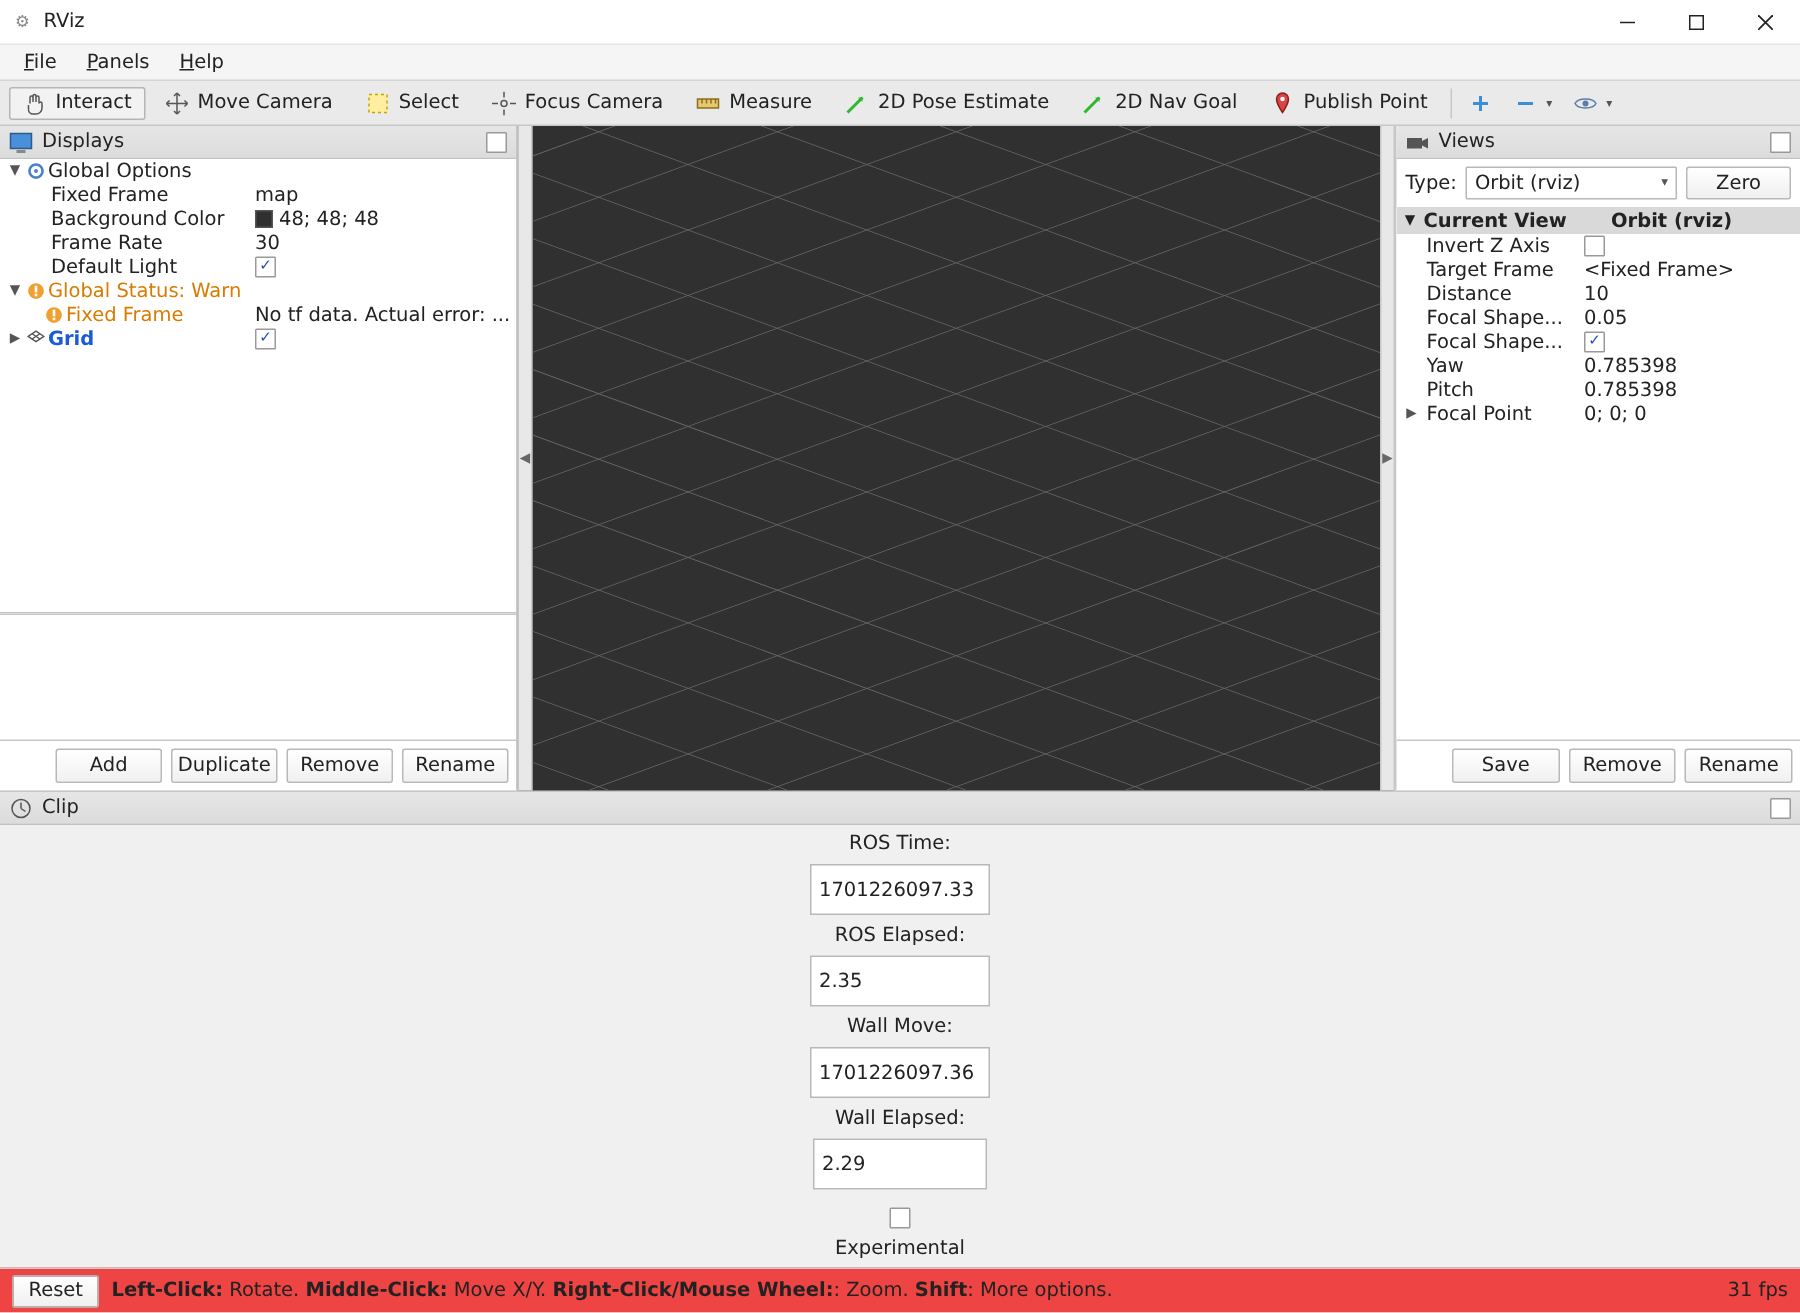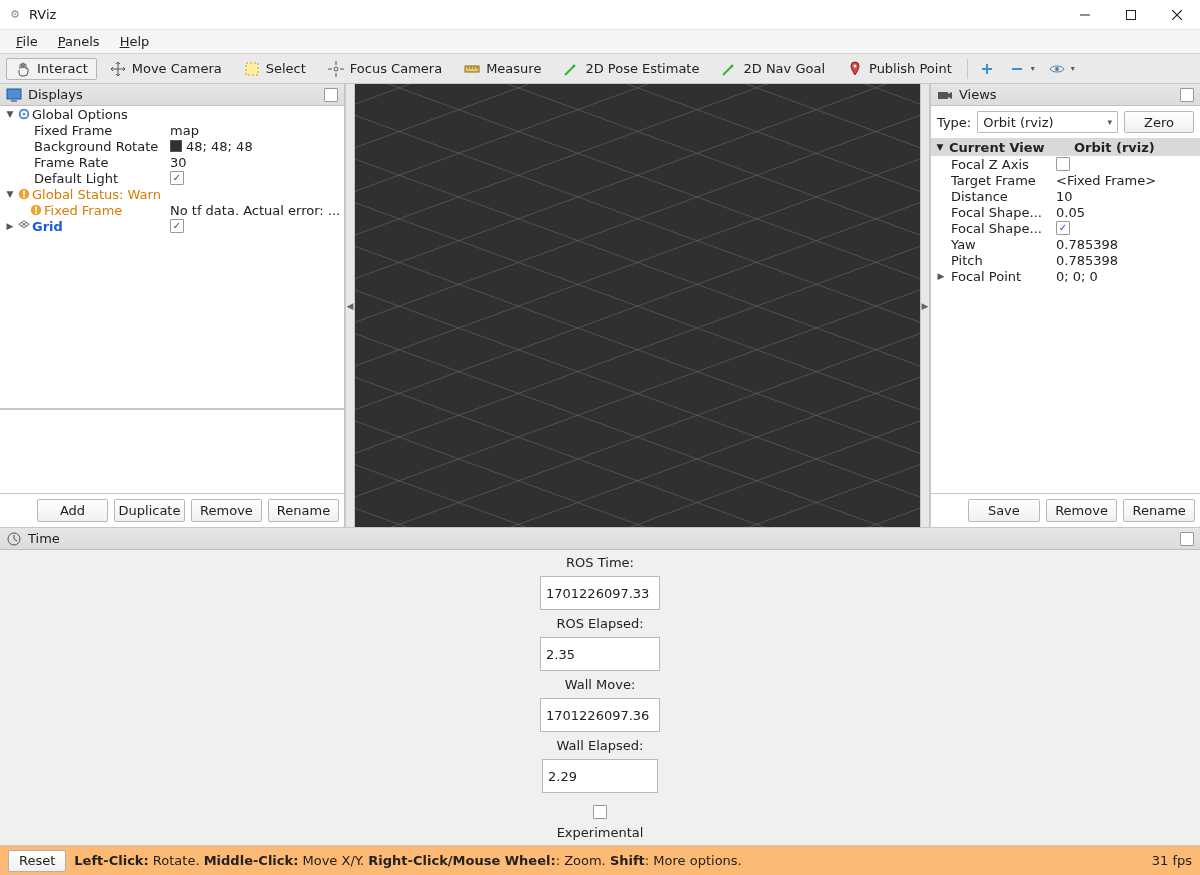--- a/index.html
+++ b/index.html
@@ -77,21 +77,21 @@
 .rt-row .c1 { width:105px; overflow:hidden; text-overflow:ellipsis; white-space:nowrap; }
 .rt-row .c2 { flex:1; display:flex; align-items:center; gap:4px; }
 
 
 .time-panel { border-top:1px solid #c7c7c7; background:#f0f0f0; }
 .time-row { display:flex; align-items:center; gap:6px; padding:5px 8px;flex-direction:column; }
 .time-row .lab { font-size:13px; }
 .time-row input.txt { height:22px; border:1px solid #b8b8b8; background:#fff; padding:16px 5px; font-size:13px; }
 
 
-.statusbar { height:30px; display:flex; align-items:center; padding:0 8px; background:#fdba74; border-top:1px solid #c7c7c7; gap:8px;text-align:center; }
+.statusbar { height:30px; display:flex; align-items:center; padding:0 8px; background:#ef4444; border-top:1px solid #c7c7c7; gap:8px;text-align:center; }
 .statusbar .reset { height:22px; padding:0 10px; border:1px solid #b0b0b0; background:linear-gradient(#fff,#f0f0f0); border-radius:2px; display:flex; align-items:center; }
 .statusbar .spacer { flex:1; }
 .hint b { font-weight:bold; }
 
 </style>
 </head>
 <body>
 
 <div class="titlebar">
   <div class="app-icon">⚙</div>
@@ -254,21 +254,21 @@
               <circle cx="8" cy="8" r="1.5" fill="#4a82c9"></circle>
             </svg>
           </span>
         <span class="lbl">Global Options</span>
       </div>
       <div class="tree-row ind-2b">
         <span class="lbl">Fixed Frame</span>
         <span class="val">map</span>
       </div>
       <div class="tree-row ind-2b">
-        <span class="lbl">Background Rotate</span>
+        <span class="lbl">Background Color</span>
         <span class="val">
             <span class="swatch"></span>
             <span>48; 48; 48</span>
           </span>
       </div>
       <div class="tree-row ind-2b">
         <span class="lbl">Frame Rate</span>
         <span class="val">30</span>
       </div>
       <div class="tree-row ind-2b">
@@ -427,21 +427,21 @@
         </div>
     </div>
     <div class="tree" style="flex:1;">
       <div class="rt-head">
         <span style="width:18px;text-align:center;font-size:9px;font-weight:normal;">▼</span>
         <span class="c1" style="padding-left:0;">Current View</span>
         <span>Orbit (rviz)</span>
       </div>
       <div class="rt-row">
           <span class="c0"></span>
-          <span class="c1">Focal Z Axis</span>
+          <span class="c1">Invert Z Axis</span>
           <span class="c2">
             <span class="chk-box"></span>
           </span>
         </div>
       <div class="rt-row">
           <span class="c0"></span>
           <span class="c1">Target Frame</span>
           <span class="c2">&lt;Fixed Frame&gt;</span>
         </div>
       <div class="rt-row">
@@ -493,21 +493,21 @@
 
 <div class="time-panel">
   <div class="panel-head">
     <span class="tool-ico">
         <svg viewBox="0 0 16 16">
           <circle cx="8" cy="8" r="6" fill="none" stroke="#555"></circle>
           <line x1="8" y1="8" x2="8" y2="4" stroke="#555"></line>
           <line x1="8" y1="8" x2="11" y2="10" stroke="#555"></line>
         </svg>
       </span>
-    <span>Time</span>
+    <span>Clip</span>
     <div class="spacer"></div>
     <span class="chk-box"></span>
   </div>
   <div class="time-row">
     <span class="lab">ROS Time:</span>
     <input class="txt" style="width: 120px;" readonly="" value="1701226097.33">
     <span class="lab">ROS Elapsed:</span>
     <input class="txt" style="width: 120px;" readonly="" value="2.35">
     <span class="lab">Wall Move:</span>
     <input class="txt" style="width: 120px;" readonly="" value="1701226097.36">

